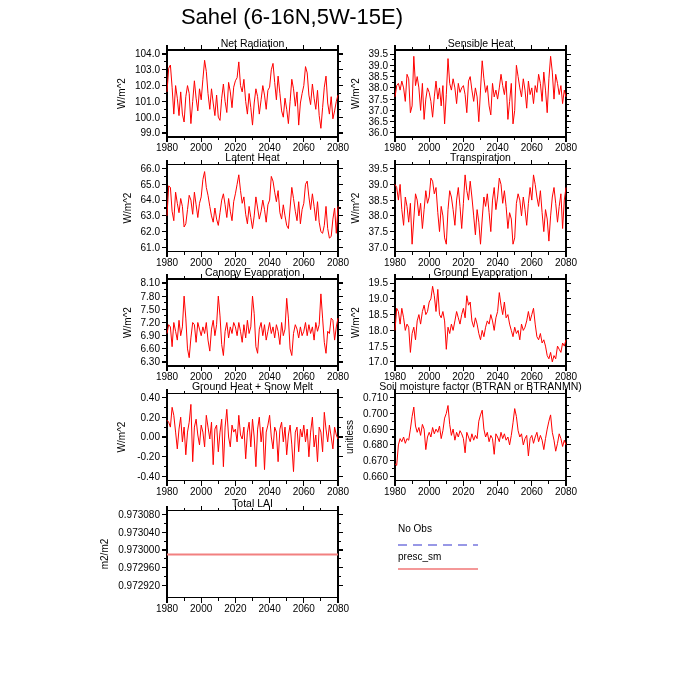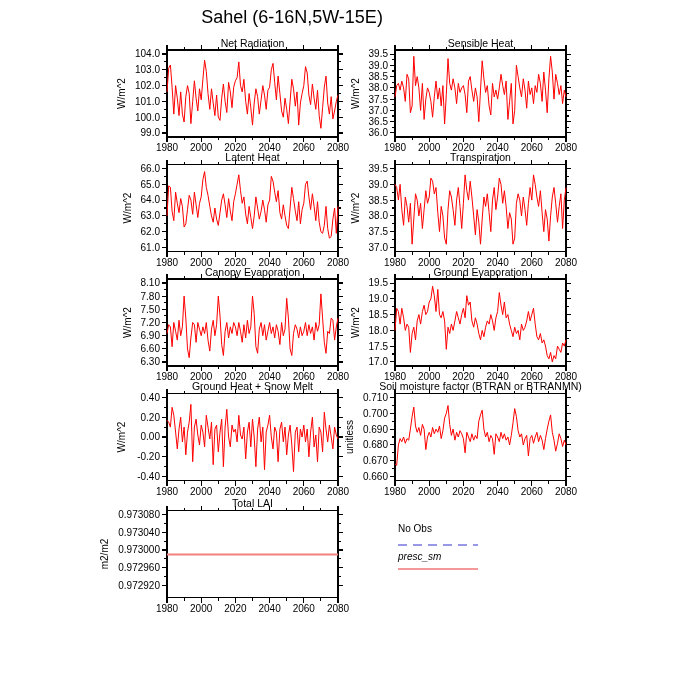--- a/index.html
+++ b/index.html
@@ -2,29 +2,29 @@
 <html><head>
 <meta charset="utf-8">
 <style>
   html,body{margin:0;padding:0;}
   body{
     width:700px;height:700px;background:#ffffff;position:relative;overflow:hidden;
     font-family:"Liberation Sans", sans-serif;color:#000;
   }
   .main-title{
     position:absolute;top:6px;left:0;width:584px;text-align:center;
-    font-size:18px;line-height:22px;color:#000;
+    font-size:22px;line-height:22px;color:#000;
   }
   svg{position:absolute;top:0;left:0;}
   .legend{position:absolute;left:398px;top:523px;width:80px;}
   .legend-label{text-align:left;font-size:10px;line-height:12px;color:#000;}
   .legend-line{height:2px;width:80px;}
   .legend-line.dashed{margin-top:9px;}
   .legend-line.solid{margin-top:5px;}
-  .legend-label.second{margin-top:5px;font-style:italic;}
+  .legend-label.second{margin-top:5px;}
 </style>
 </head>
 <body>
 
 <div class="main-title">Sahel (6-16N,5W-15E)</div>
 
 <svg id="plot-svg" width="700" height="700">
     <g>
       <g shape-rendering="crispEdges">
         <rect x="167" y="50" width="171" height="87" fill="none" stroke="#000" stroke-width="1.4"></rect>

